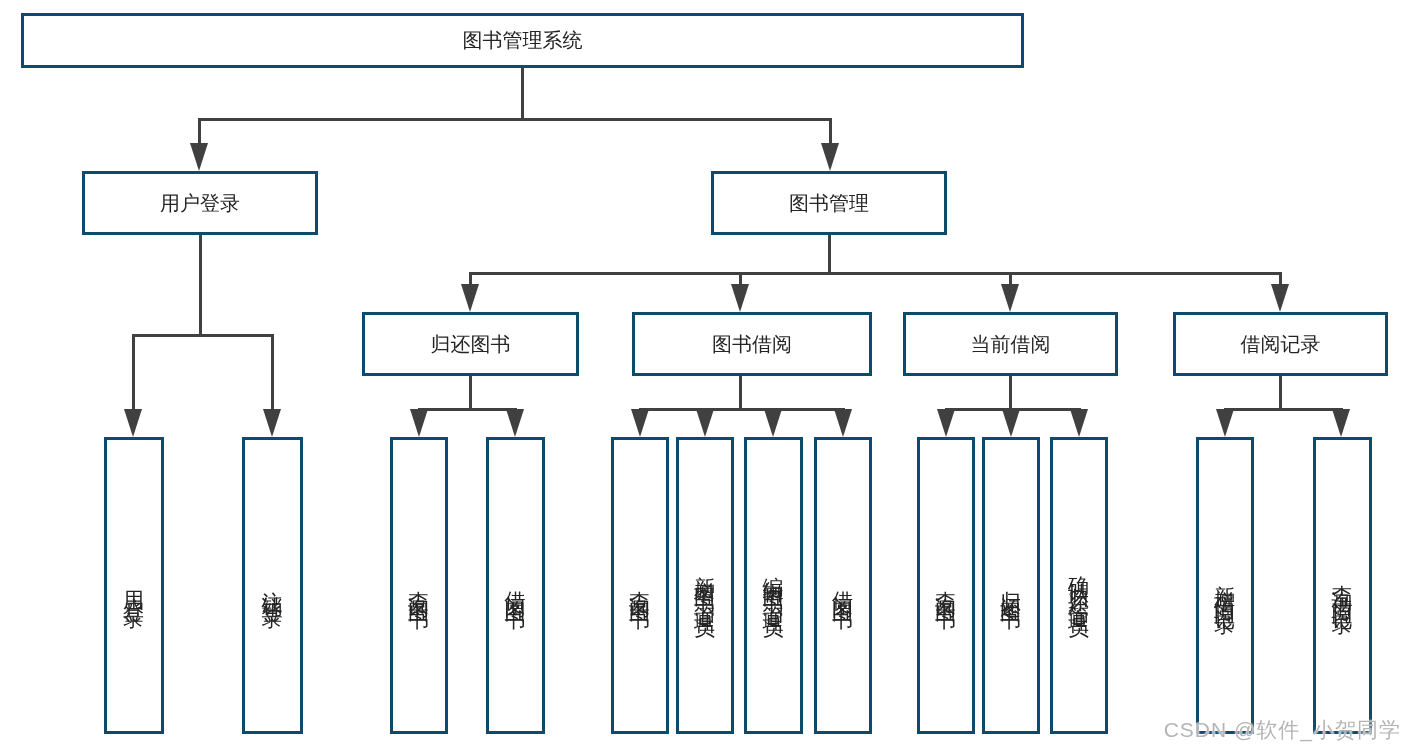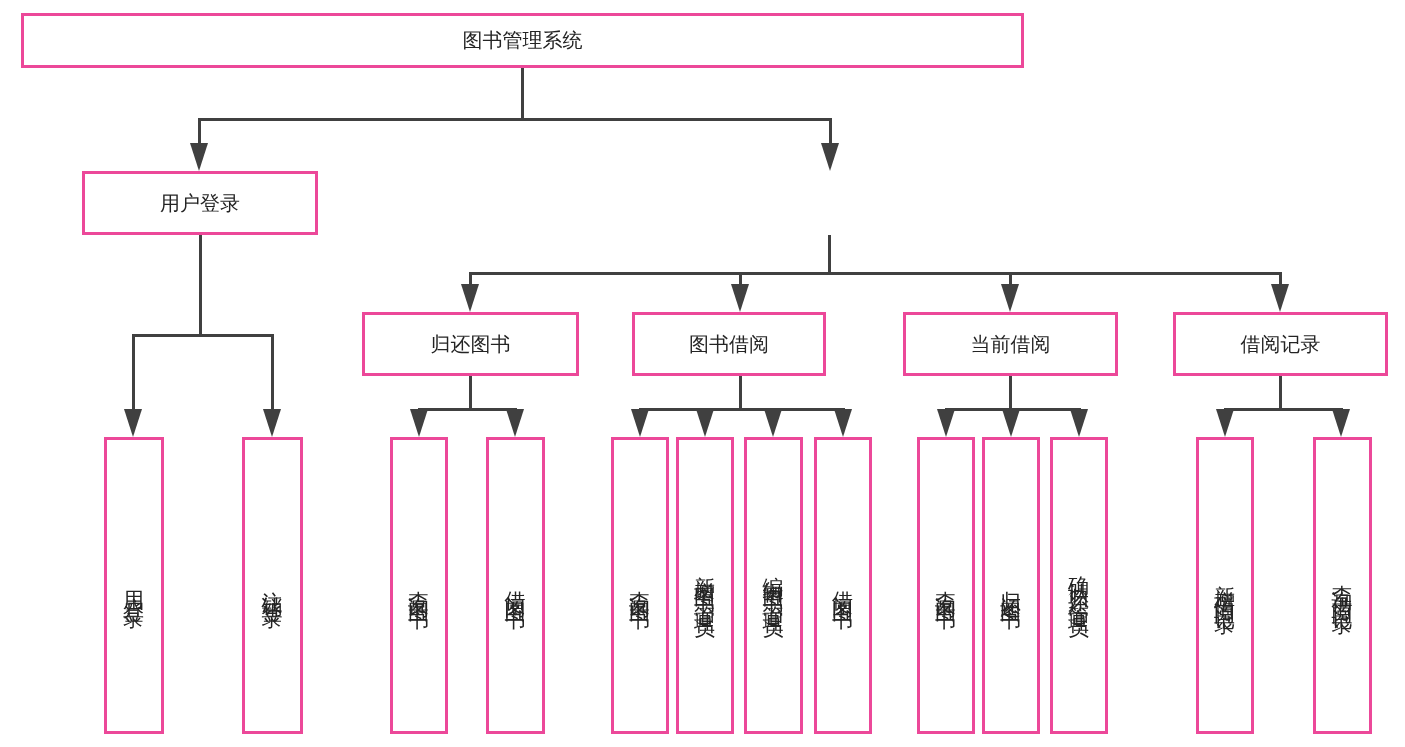--- a/index.html
+++ b/index.html
@@ -1,21 +1,21 @@
 <!DOCTYPE html>
 <html><head>
 <meta charset="utf-8">
 <style>
   html,body{margin:0;padding:0;background:#ffffff;}
   .canvas{
     position:relative;width:1405px;height:747px;background:#ffffff;overflow:hidden;
     font-family:"Liberation Sans","DejaVu Sans",sans-serif;color:#242424;
   }
   .node{
-    position:absolute;box-sizing:border-box;border:3px solid #ec4899;background:#ffffff;
+    position:absolute;box-sizing:border-box;border:3px solid #0c4a6e;background:#ffffff;
     display:flex;align-items:center;justify-content:center;text-align:center;
   }
   .node.hbox{font-size:20px;}
   .node.leaf{font-size:21px;}
   .node.leaf .vtext{
     writing-mode:vertical-rl;text-orientation:mixed;letter-spacing:6px;line-height:1.0;
     max-height:285px;
   }
   .vl{position:absolute;width:3px;background:#404040;}
   .hl{position:absolute;height:3px;background:#404040;}
@@ -40,20 +40,23 @@
   <div class="vl" style="left:521px;top:68px;height:50px"></div>
   <div class="hl" style="left:198px;top:118px;width:634px"></div>
   <div class="vl" style="left:198px;top:118px;height:28px"></div>
   <div class="vl" style="left:829px;top:118px;height:28px"></div>
   <div class="ah" style="left:190px;top:143px"></div>
   <div class="ah" style="left:821px;top:143px"></div>
 
   <div class="node hbox" style="left:82px;top:171px;width:236px;height:64px">
     <span>用户登录</span>
   </div>
+  <div class="node hbox" style="left:711px;top:171px;width:236px;height:64px">
+    <span>图书管理</span>
+  </div>
 
   <div class="vl" style="left:199px;top:235px;height:99px"></div>
   <div class="hl" style="left:132px;top:334px;width:142px"></div>
   <div class="vl" style="left:132px;top:334px;height:78px"></div>
   <div class="vl" style="left:271px;top:334px;height:78px"></div>
   <div class="ah" style="left:124px;top:409px"></div>
   <div class="ah" style="left:263px;top:409px"></div>
 
   <div class="vl" style="left:828px;top:235px;height:37px"></div>
   <div class="hl" style="left:469px;top:272px;width:813px"></div>
@@ -62,21 +65,21 @@
   <div class="vl" style="left:1009px;top:272px;height:16px"></div>
   <div class="vl" style="left:1279px;top:272px;height:16px"></div>
   <div class="ah" style="left:461px;top:284px"></div>
   <div class="ah" style="left:731px;top:284px"></div>
   <div class="ah" style="left:1001px;top:284px"></div>
   <div class="ah" style="left:1271px;top:284px"></div>
 
   <div class="node hbox" style="left:362px;top:312px;width:217px;height:64px">
     <span>归还图书</span>
   </div>
-  <div class="node hbox" style="left:632px;top:312px;width:194px;height:64px">
+  <div class="node hbox" style="left:632px;top:312px;width:240px;height:64px">
     <span>图书借阅</span>
   </div>
   <div class="node hbox" style="left:1173px;top:312px;width:215px;height:64px">
     <span>借阅记录</span>
   </div>
   <div class="node hbox" style="left:903px;top:312px;width:215px;height:64px">
     <span>当前借阅</span>
   </div>
 
   <div class="vl" style="left:469px;top:376px;height:32px"></div>
@@ -150,14 +153,15 @@
     <span class="vtext">确认归还（管理员）</span>
   </div>
 
   <div class="node leaf" style="left:1196px;top:437px;width:58px;height:297px">
     <span class="vtext">新增借阅记录</span>
   </div>
   <div class="node leaf" style="left:1313px;top:437px;width:59px;height:297px">
     <span class="vtext">查询借阅记录</span>
   </div>
 
+  <div class="watermark">CSDN @软件_小贺同学</div>
 
 </div>
 
 </body></html>

